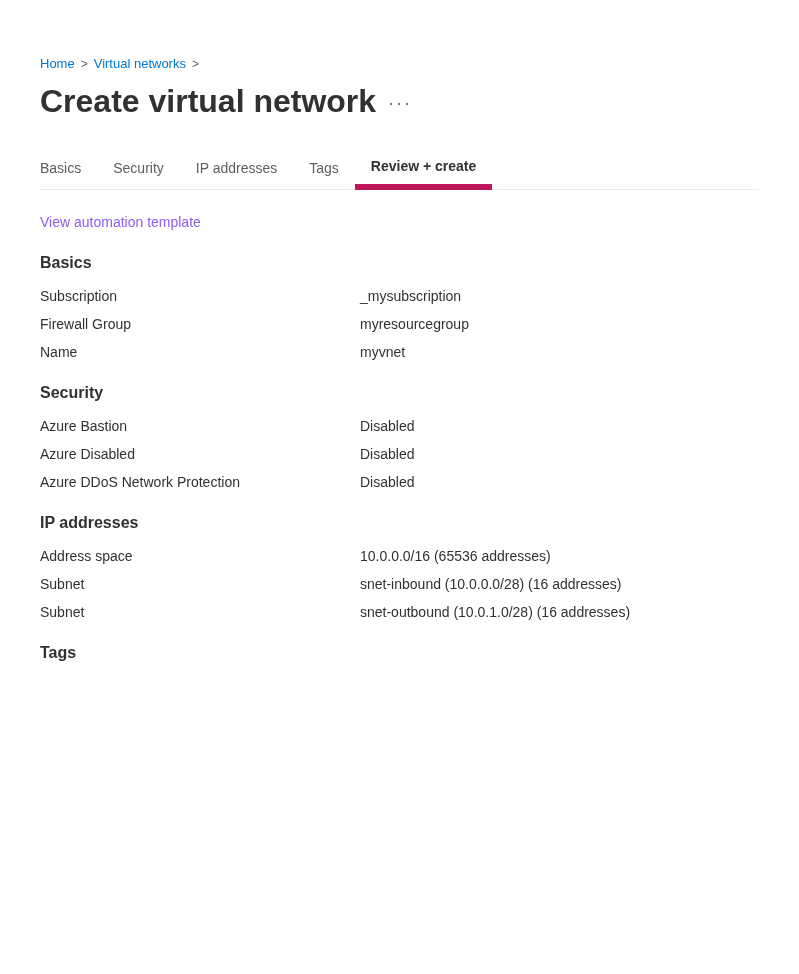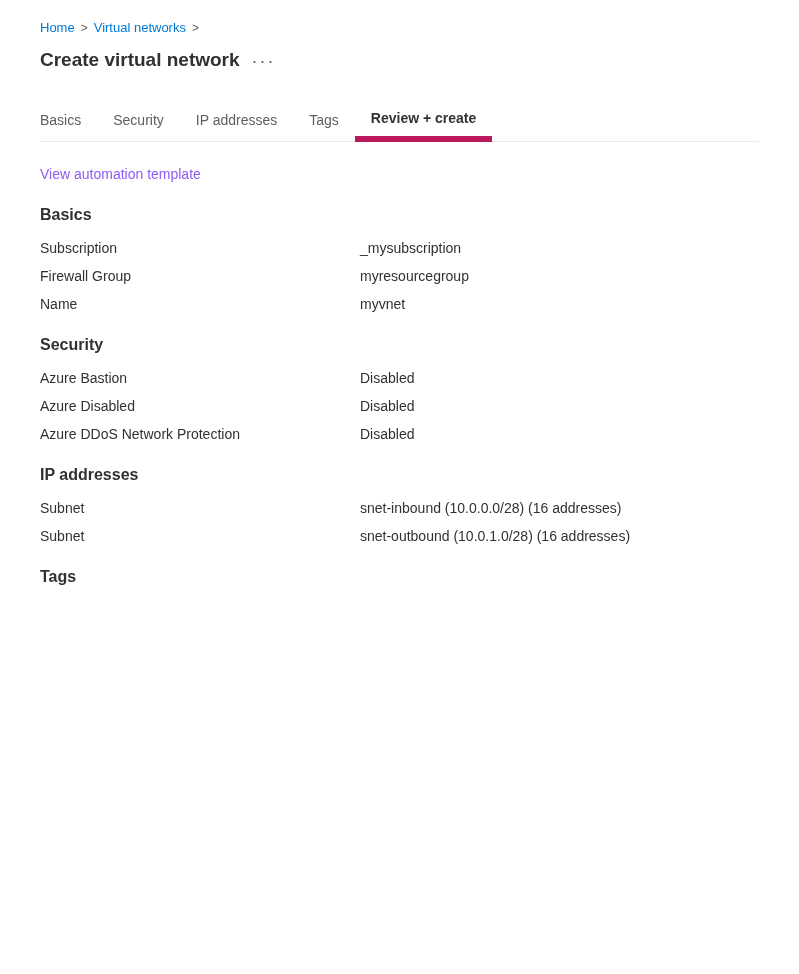--- a/index.html
+++ b/index.html
@@ -12,20 +12,21 @@
       font-family: 'Segoe UI', -apple-system, BlinkMacSystemFont, sans-serif;
       background: #ffffff;
       color: #323130;
       font-size: 14px;
       width: 799px;
       min-height: 974px;
     }
 
     .page-container {
       padding: 20px 40px 40px 40px;
+      margin-top: 36px;
     }
 
     .breadcrumb {
       display: flex;
       align-items: center;
       gap: 6px;
       margin-bottom: 12px;
       font-size: 13px;
     }
 
@@ -41,21 +42,21 @@
     }
 
     .page-header {
       display: flex;
       align-items: center;
       gap: 12px;
       margin-bottom: 28px;
     }
 
     .page-title {
-      font-size: 19px;
+      font-size: 32px;
       font-weight: 600;
       color: #323130;
     }
 
     .more-options {
       color: #605e5c;
       font-size: 18px;
       cursor: pointer;
       letter-spacing: 2px;
       margin-top: 4px;
@@ -191,20 +192,24 @@
       <span class="field-label">Azure DDoS Network Protection</span>
       <span class="field-value">Disabled</span>
     </div>
   </div>
 
   
   <div class="section">
     <div class="section-title">IP addresses</div>
 
     <div class="field-row">
+      <span class="field-label">Address space</span>
+      <span class="field-value">10.0.0.0/16 (65536 addresses)</span>
+    </div>
+    <div class="field-row">
       <span class="field-label">Subnet</span>
       <span class="field-value">snet-inbound (10.0.0.0/28) (16 addresses)</span>
     </div>
     <div class="field-row">
       <span class="field-label">Subnet</span>
       <span class="field-value">snet-outbound (10.0.1.0/28) (16 addresses)</span>
     </div>
   </div>
 
   

